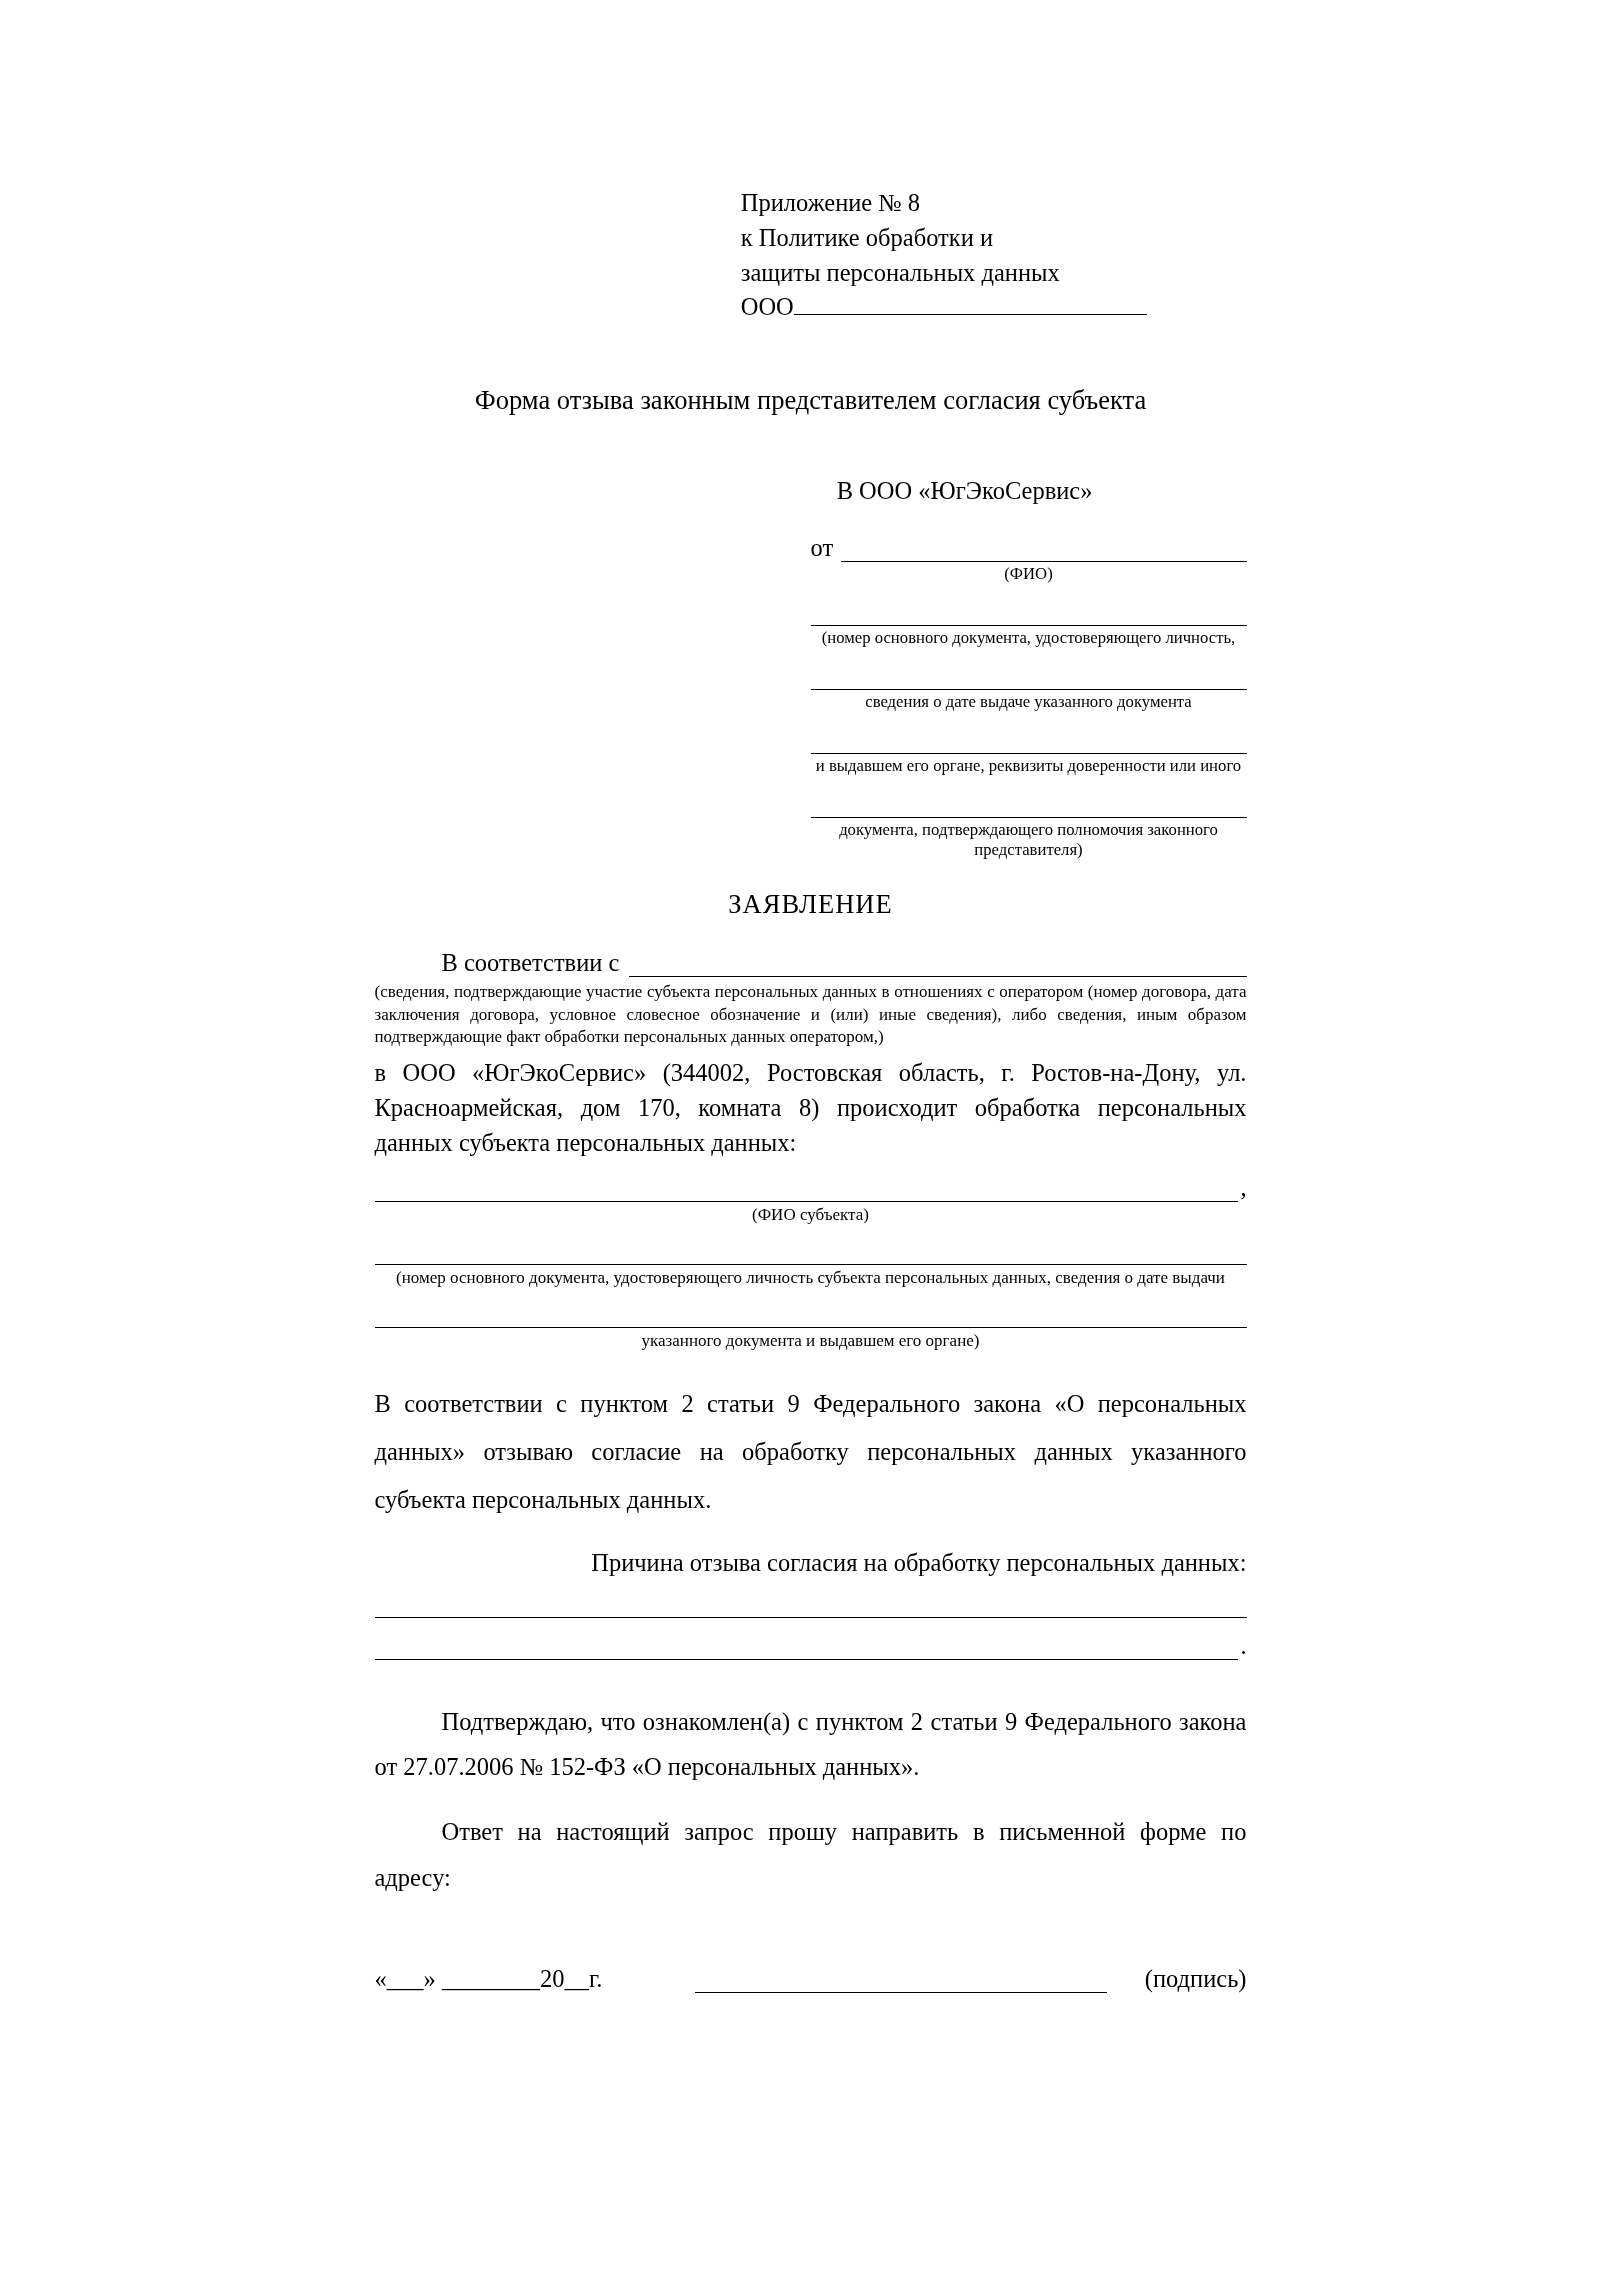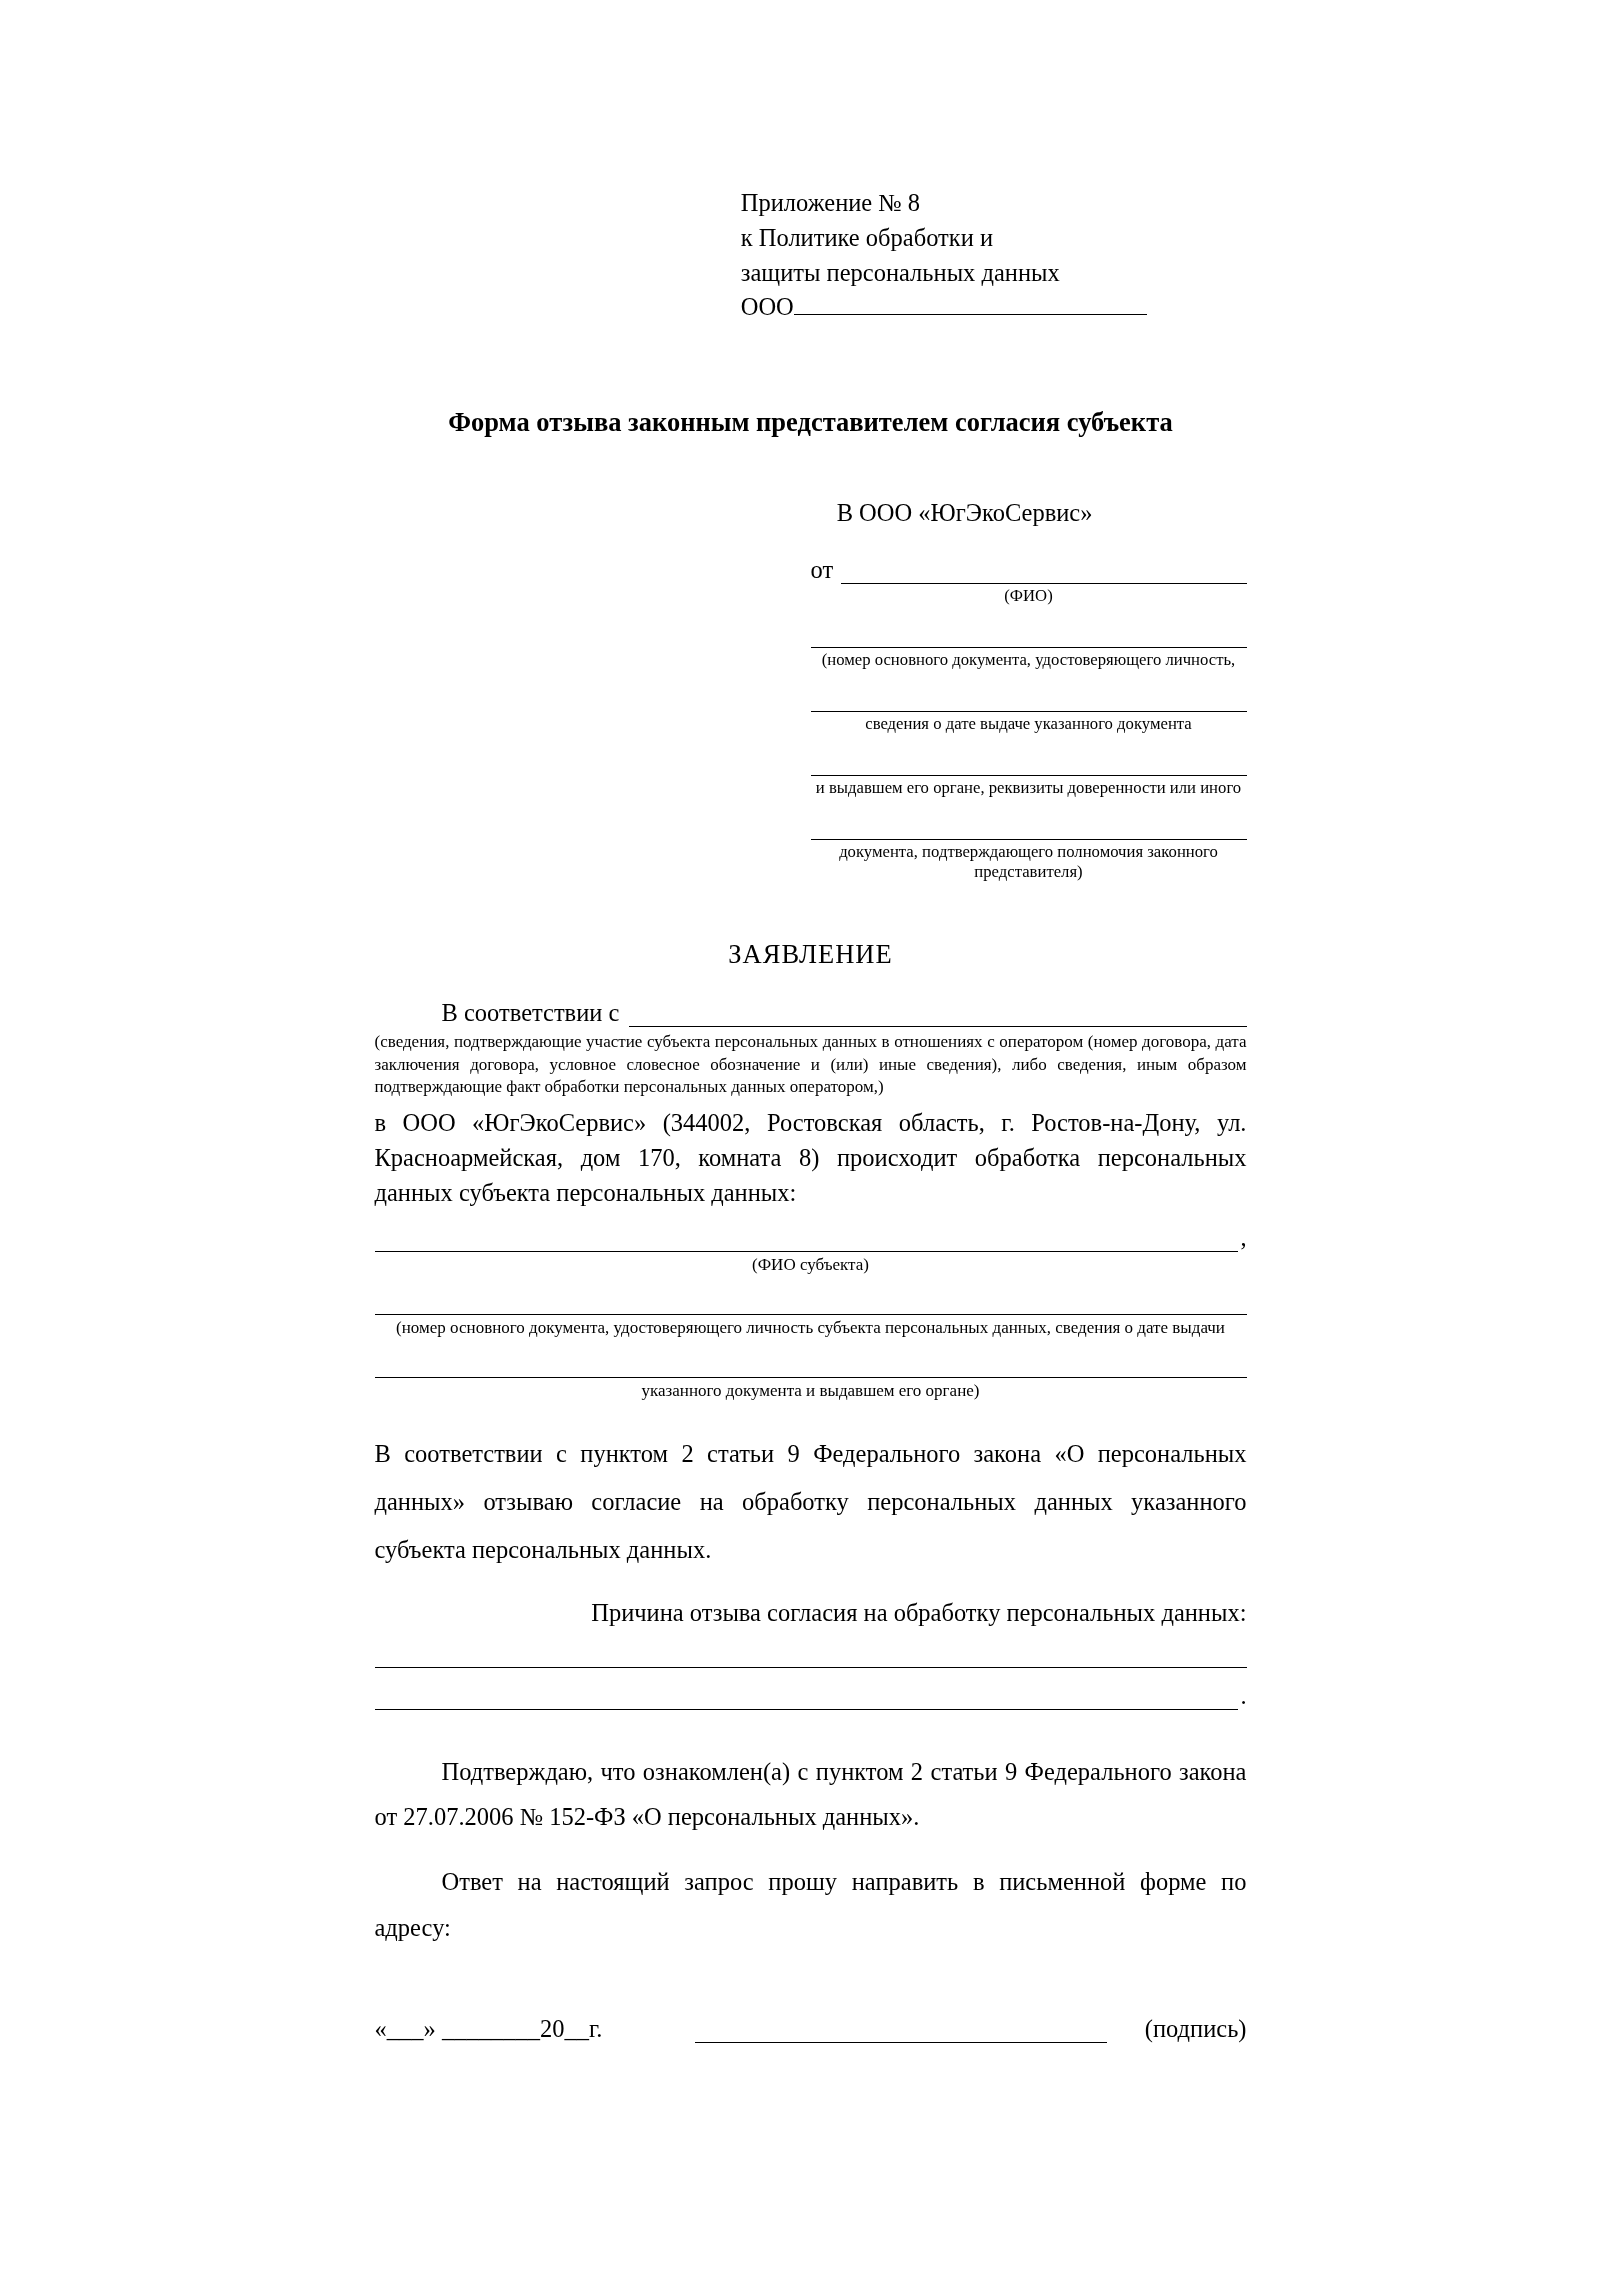--- a/index.html
+++ b/index.html
@@ -31,23 +31,23 @@
   }
   .header-ooo {
     white-space: nowrap;
   }
   .fill {
     display: inline-block;
     border-bottom: 1.5px solid #000;
     vertical-align: baseline;
   }
   .title {
-    margin-top: 78px;
-    text-align: center;
-    font-weight: bold;
+    margin-top: 56px;
+    text-align: center;
+    font-weight: normal;
     font-size: 26.5px;
     line-height: 1.45;
     padding: 0 39px;
   }
   .addressee {
     margin-top: 57px;
     margin-left: 53%;
     font-size: 24.5px;
   }
   .from-row {
@@ -67,21 +67,21 @@
   .blank-row {
     margin-left: 50%;
     margin-top: 15.7px;
   }
   .blank-row .fill {
     display: block;
     height: 25.5px;
     width: 100%;
   }
   .zayavlenie {
-    margin-top: 57px;
+    margin-top: 29px;
     text-align: center;
     font-size: 26.5px;
     letter-spacing: 1px;
   }
   .insoot {
     margin-top: 29px;
     display: flex;
     align-items: flex-end;
     font-size: 24.5px;
   }

